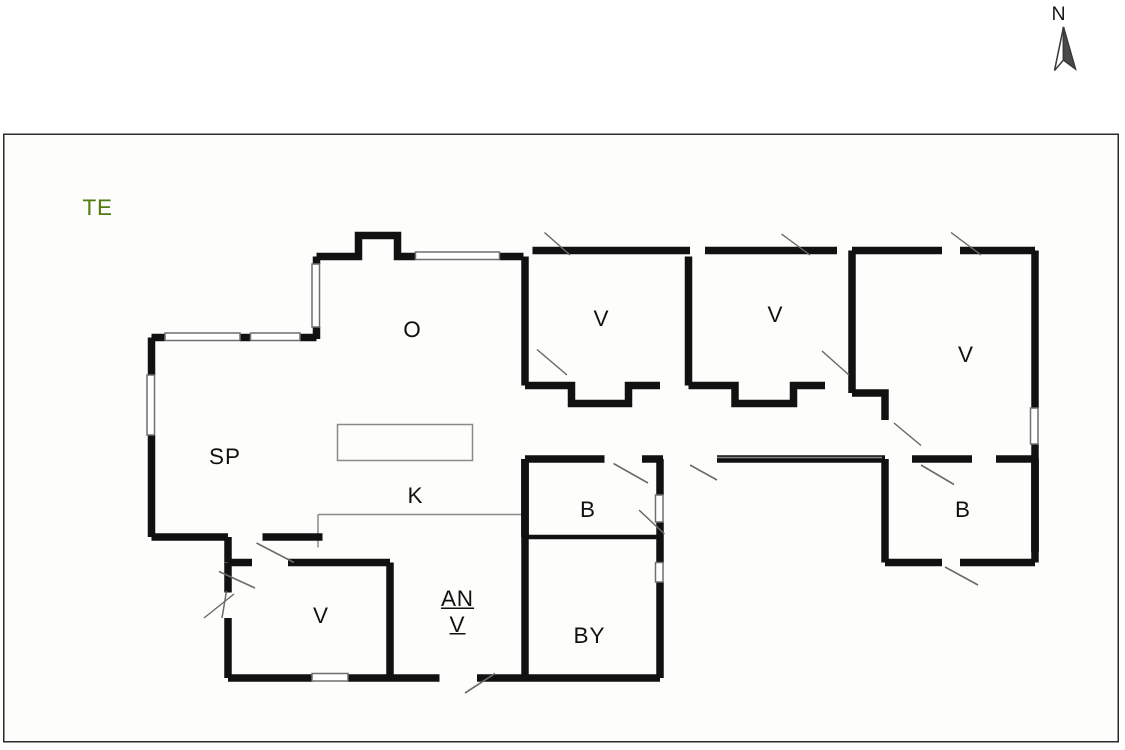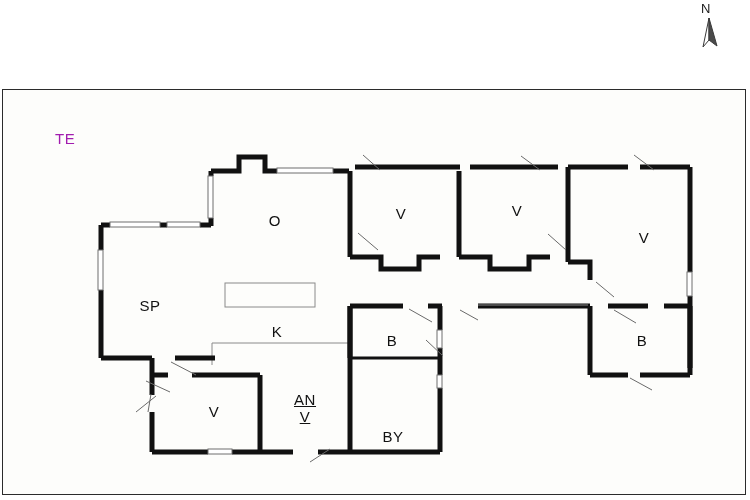--- a/index.html
+++ b/index.html
@@ -46,21 +46,21 @@
     height: 406px;
     background: #fdfdfb;
     border: 1.5px solid #2b2b2b;
     box-sizing: border-box;
   }
   #te-label {
     position: absolute;
     left: 55px;
     top: 130px;
     font-size: 15px;
-    color: #a21caf;
+    color: #4d7c0f;
     letter-spacing: 0.5px;
   }
 
   
   #plan {
     position: absolute;
     left: 0;
     top: 0;
     width: 750px;
     height: 500px;
@@ -233,16 +233,16 @@
     <div class="room-label" style="left:150px; top:294px;margin-top:11px;">SP</div>
     <div class="room-label" style="left:277px; top:331px;">K</div>
     <div class="room-label" style="left:401px; top:213px;">V</div>
     <div class="room-label" style="left:517px; top:210px;">V</div>
     <div class="room-label" style="left:644px; top:237px;">V</div>
     <div class="room-label" style="left:392px; top:340px;">B</div>
     <div class="room-label" style="left:642px; top:340px;">B</div>
     <div class="room-label" style="left:214px; top:411px;">V</div>
     <div class="room-label" style="left:305px; top:408px;text-decoration:underline;">AN
 V</div>
-    <div class="room-label" style="left:393px; top:436px;text-align:right;">BY</div>
+    <div class="room-label" style="left:393px; top:424px;text-align:right;">BY</div>
   </div>
 
 </div>
 
 </body></html>

